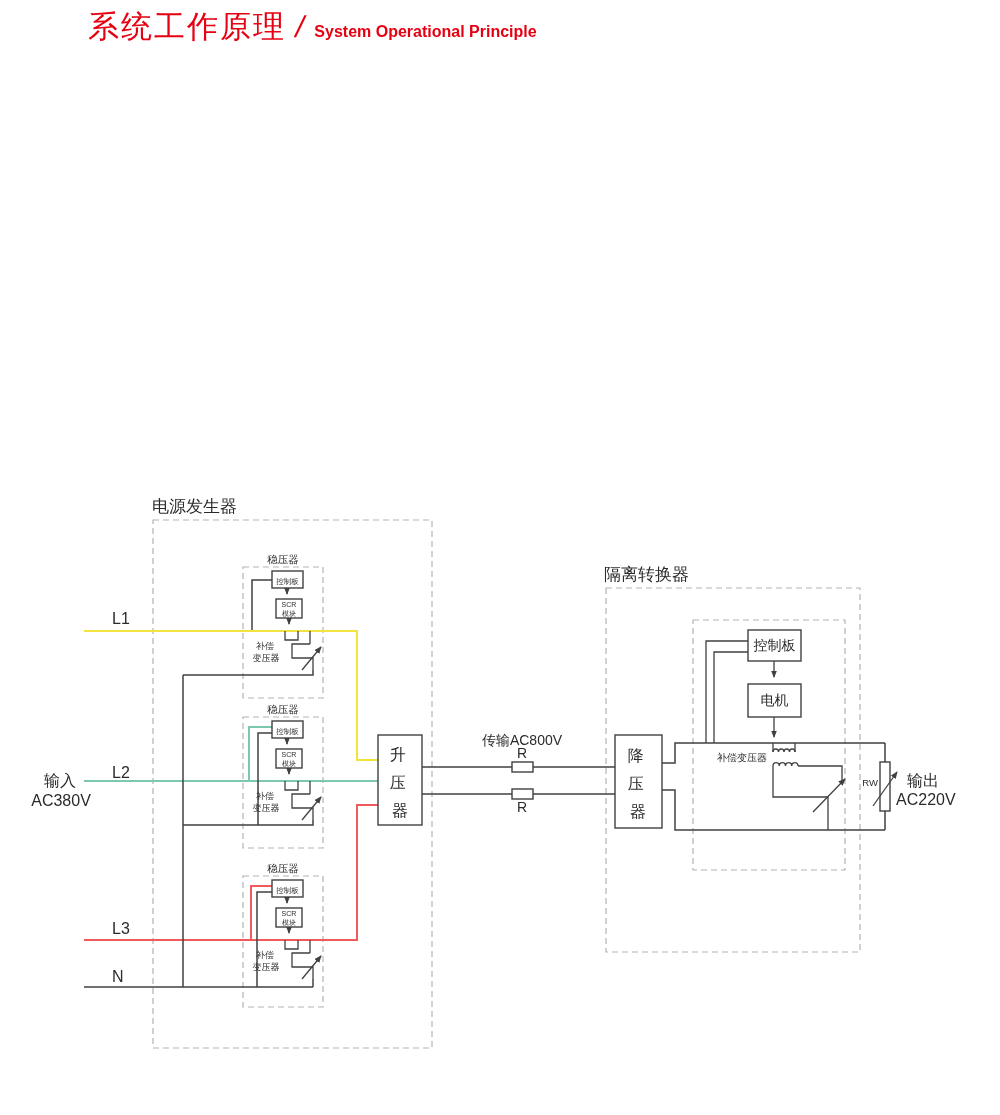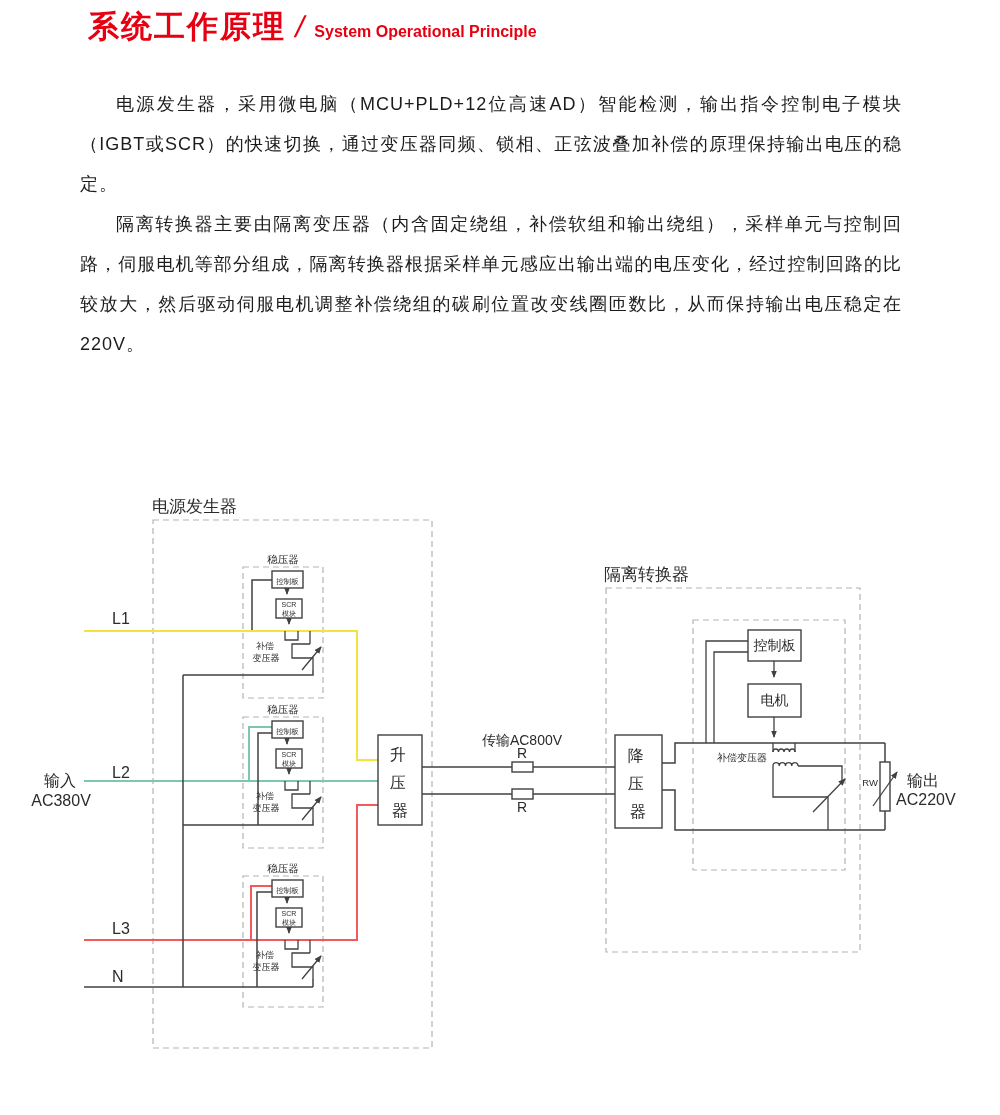--- a/index.html
+++ b/index.html
@@ -1,19 +1,19 @@
 <!DOCTYPE html>
 <html><head>
 <meta charset="utf-8">
 <style>
   html,body{margin:0;padding:0;background:#fff;}
   .page{position:relative;width:1000px;height:1115px;background:#fff;overflow:hidden;
         font-family:"Liberation Sans","DejaVu Sans",sans-serif;color:#1d1d1d;}
   .header{position:absolute;left:88px;top:6px;display:flex;align-items:baseline;gap:10px;color:#e60012;}
-  .title-cn{font-size:31px;font-weight:bold;letter-spacing:2px;}
+  .title-cn{font-size:31px;font-weight:normal;letter-spacing:2px;}
   .title-divider{font-size:30px;font-weight:400;transform:skewX(-12deg);}
   .title-en{font-size:16px;font-weight:600;}
   .paragraphs{position:absolute;left:80px;top:84px;width:822px;}
   .paragraphs p{margin:0;font-size:18px;line-height:40px;letter-spacing:1px;
                 text-indent:2em;text-align:justify;color:#1c1c1c;}
   svg.diagram{position:absolute;left:0;top:460px;}
   svg text{font-family:"Liberation Sans","DejaVu Sans",sans-serif;fill:#2b2b2b;}
   .wire{stroke:#404040;stroke-width:1.5;fill:none;}
   .wire-thin{stroke:#404040;stroke-width:1.3;fill:none;}
   .busline{stroke-width:2;fill:none;}
@@ -24,24 +24,20 @@
 <body>
 
 <div class="page">
 
   <div class="header">
     <span class="title-cn">系统工作原理</span>
     <span class="title-divider">/</span>
     <span class="title-en">System Operational Principle</span>
   </div>
 
-  <div class="paragraphs">
-    <p>电源发生器，采用微电脑（MCU+PLD+12位高速AD）智能检测，输出指令控制电子模块（IGBT或SCR）的快速切换，通过变压器同频、锁相、正弦波叠加补偿的原理保持输出电压的稳定。</p>
-    <p>隔离转换器主要由隔离变压器（内含固定绕组，补偿软组和输出绕组），采样单元与控制回路，伺服电机等部分组成，隔离转换器根据采样单元感应出输出端的电压变化，经过控制回路的比较放大，然后驱动伺服电机调整补偿绕组的碳刷位置改变线圈匝数比，从而保持输出电压稳定在220V。</p>
-  </div>
 
   <svg class="diagram" width="1000" height="620" viewBox="0 460 1000 620">
     <defs>
       <marker id="arr" markerWidth="9" markerHeight="8" refX="6.5" refY="3" orient="auto" markerUnits="userSpaceOnUse">
         <path d="M0,0 L7.5,3 L0,6 z" fill="#404040"></path>
       </marker>
     </defs>
 
     <rect class="dashedbox" x="153" y="520" width="279" height="528"></rect>
     <rect class="dashedbox" x="606" y="588" width="254" height="364"></rect>

